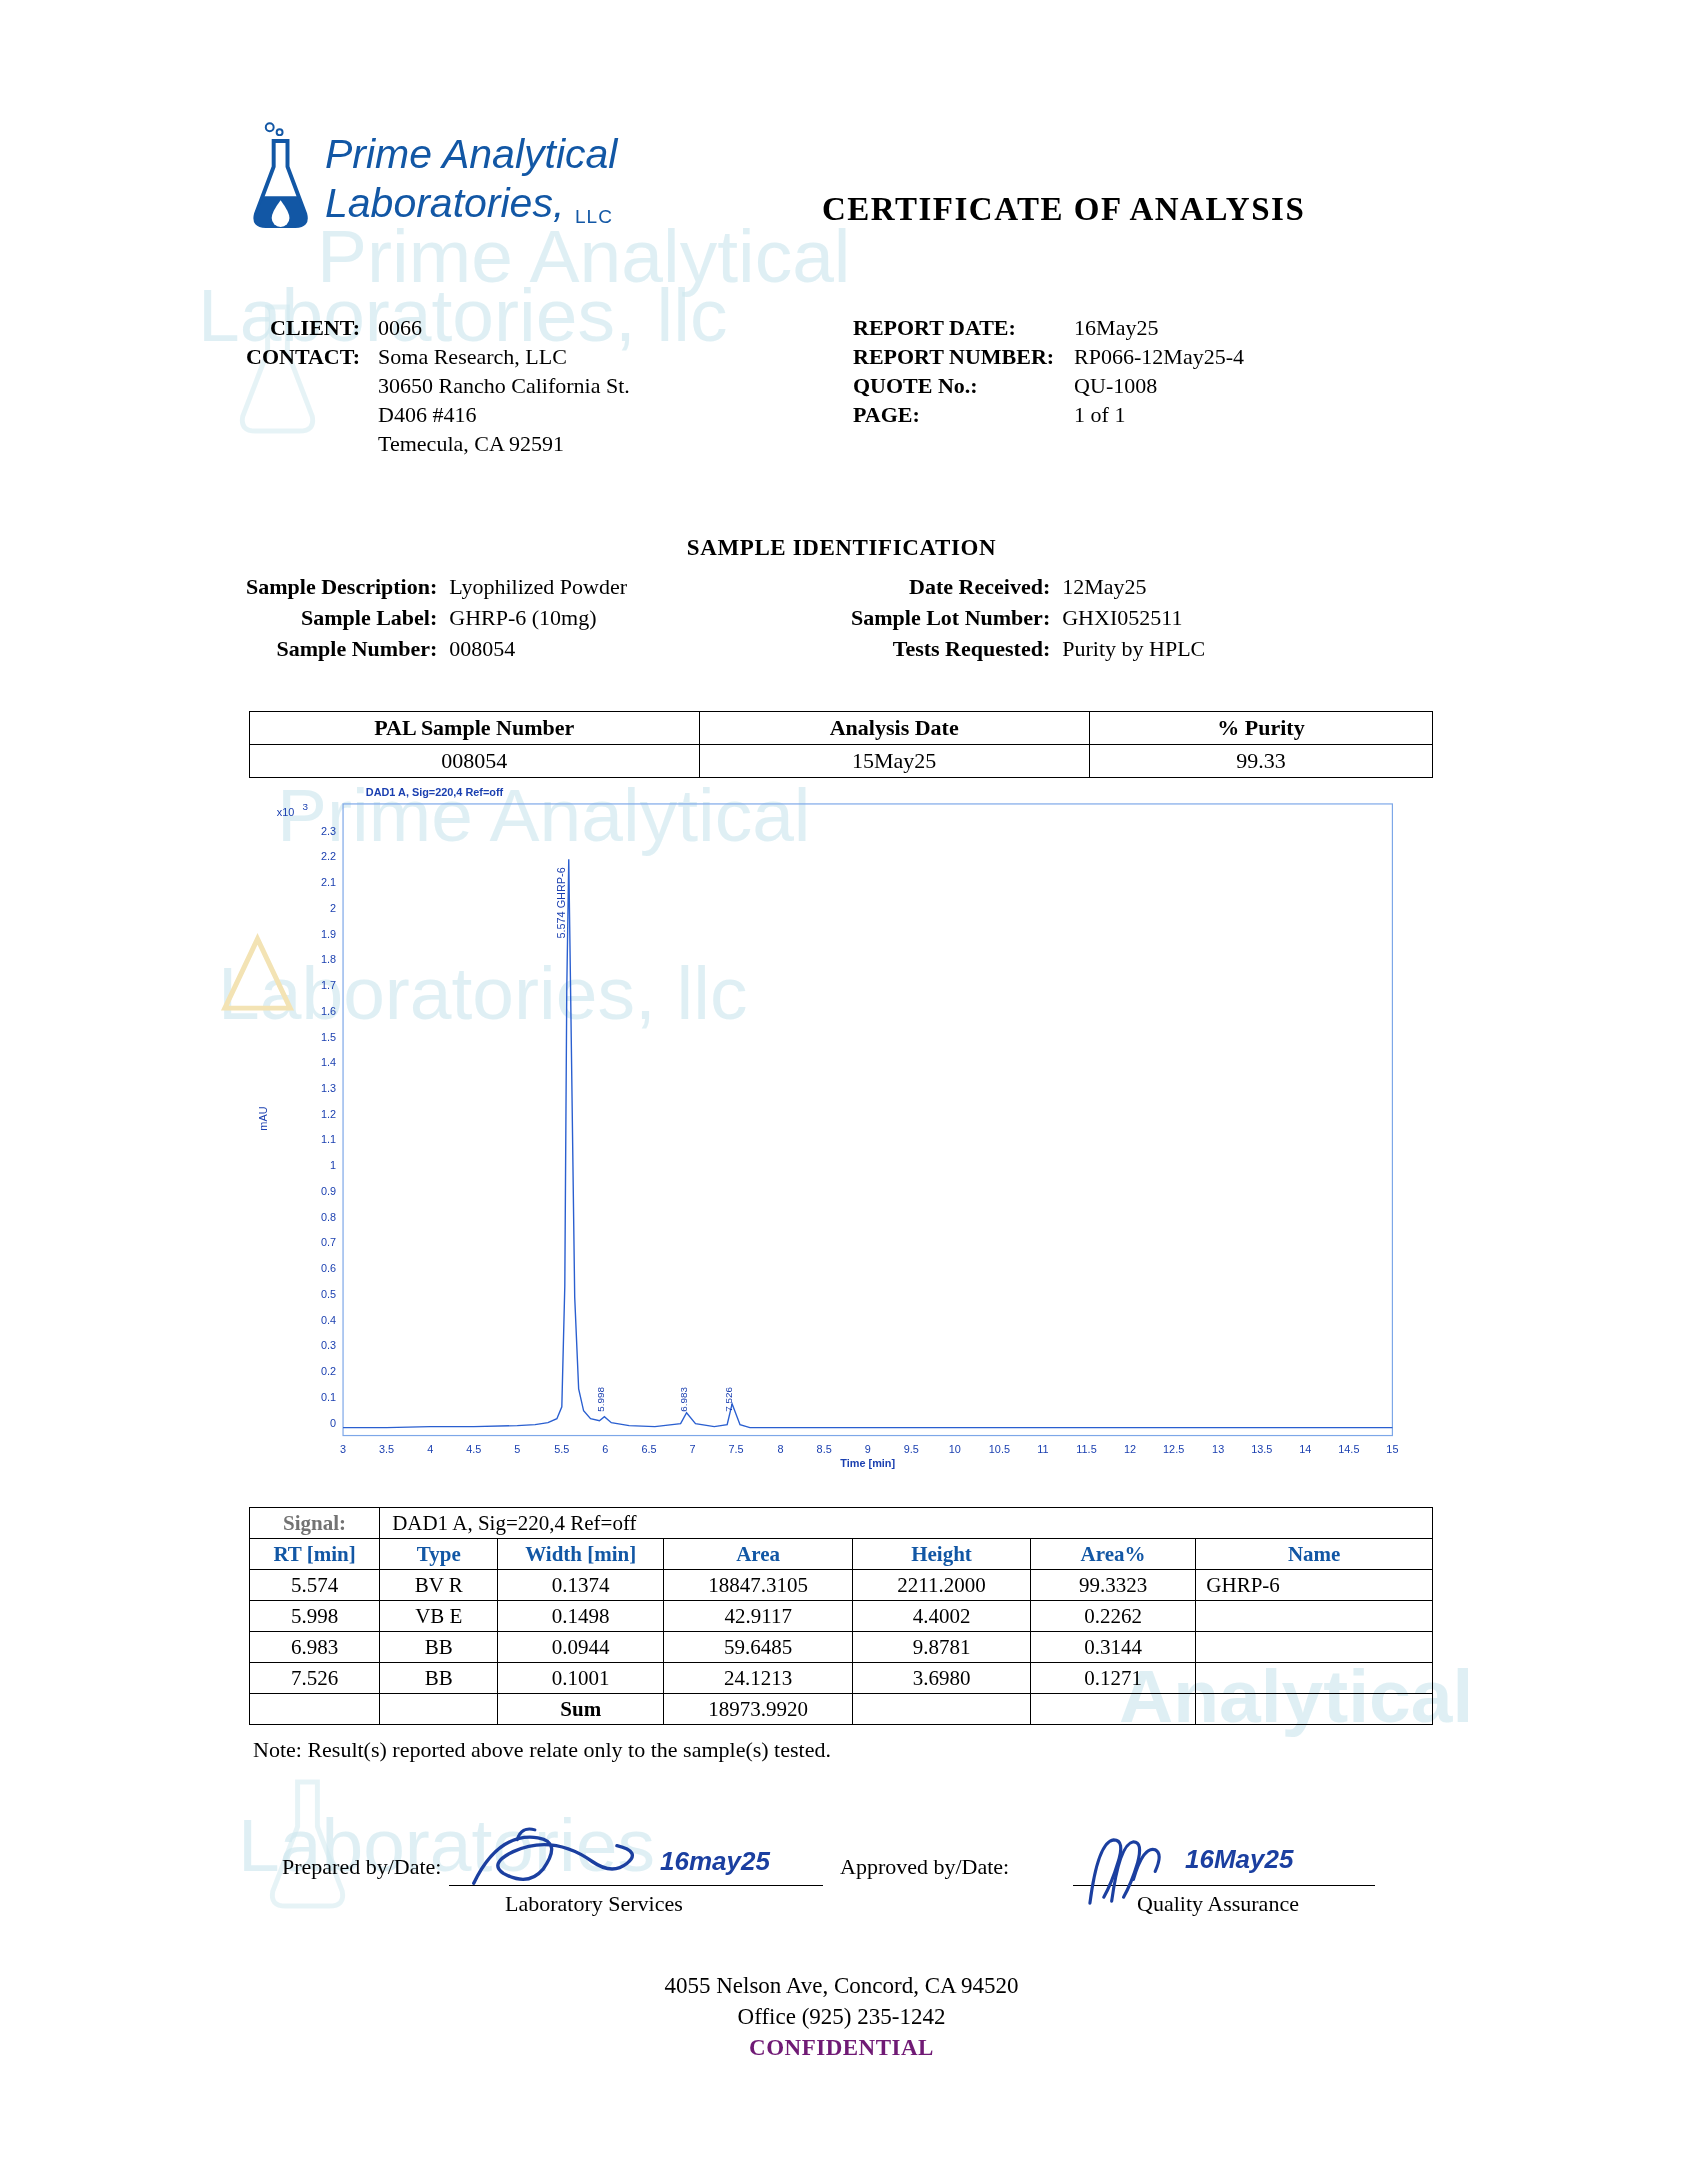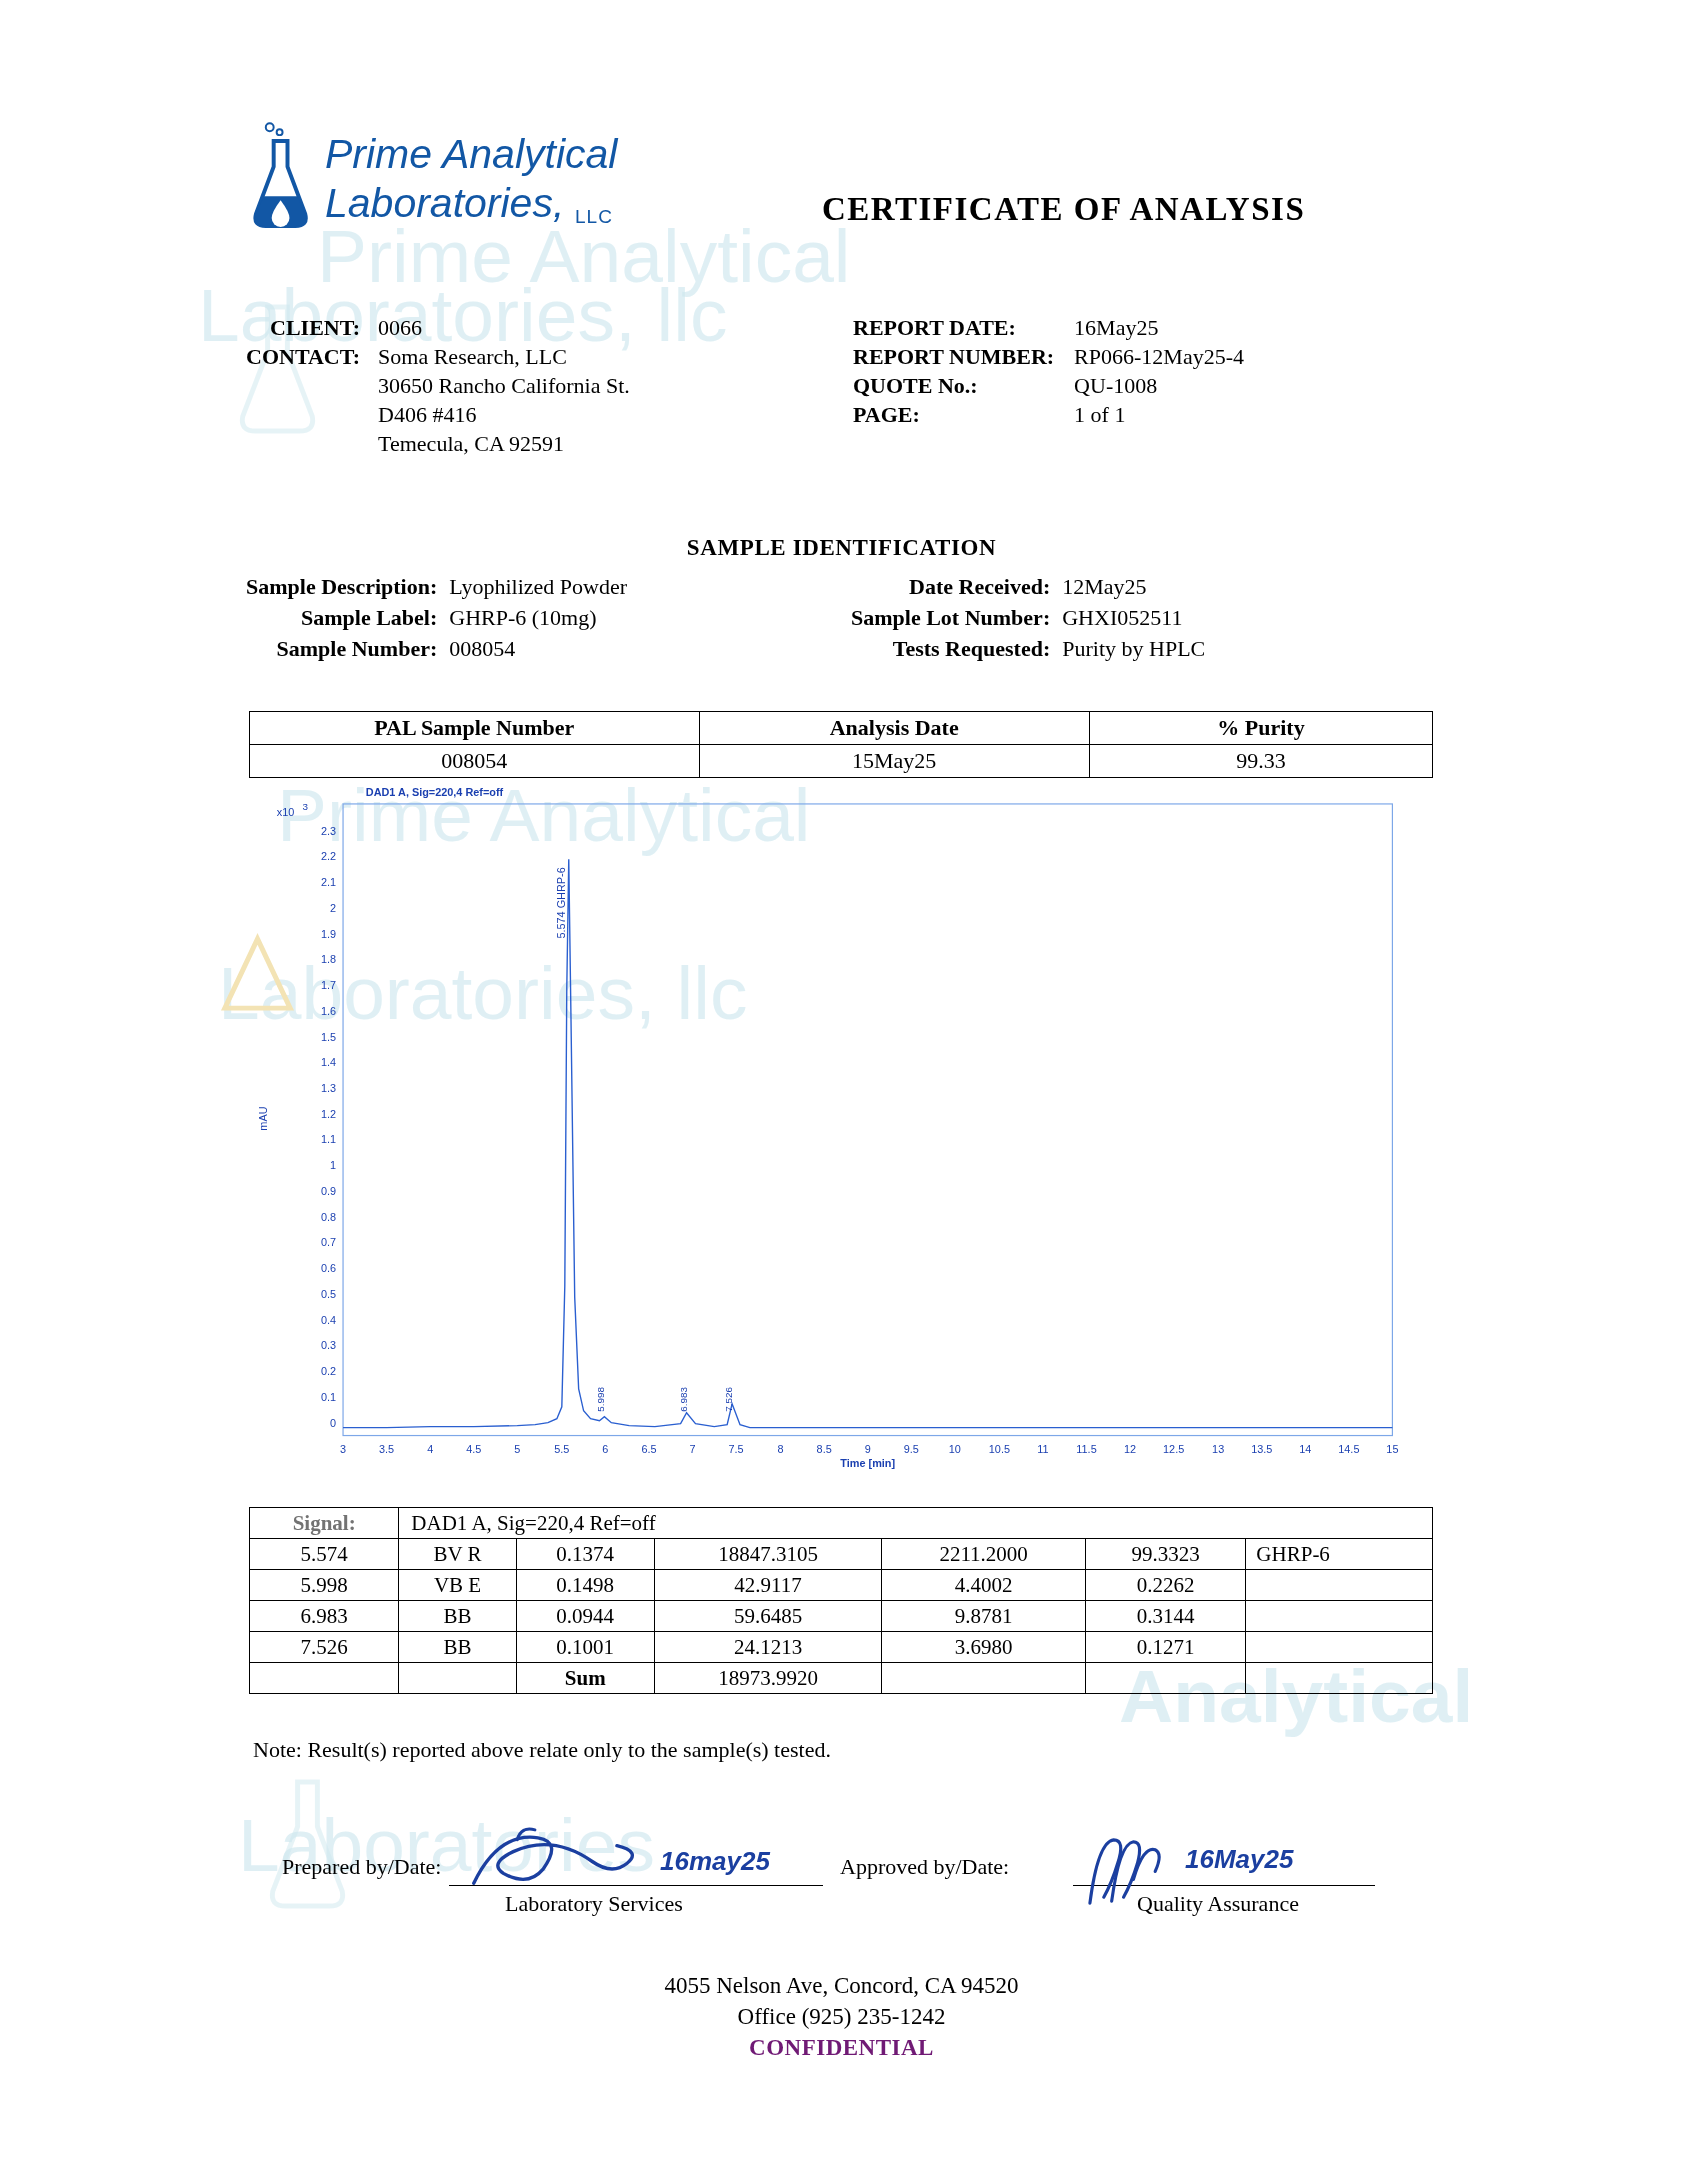--- a/index.html
+++ b/index.html
@@ -470,20 +470,29 @@
     </svg>
   </div>
 
   <table class="peak-table">
     <tbody>
         <tr>
       <td class="signal-lab">Signal:</td>
       <td class="signal-val" colspan="6">DAD1 A, Sig=220,4 Ref=off</td>
     </tr>
     <tr>
+      <td class="hdr" style="width:11%">RT [min]</td>
+      <td class="hdr" style="width:10%">Type</td>
+      <td class="hdr" style="width:14%">Width [min]</td>
+      <td class="hdr" style="width:16%">Area</td>
+      <td class="hdr" style="width:15%">Height</td>
+      <td class="hdr" style="width:14%">Area%</td>
+      <td class="hdr" style="width:20%">Name</td>
+    </tr>
+    <tr>
       <td>5.574</td>
       <td>BV R</td>
       <td>0.1374</td>
       <td>18847.3105</td>
       <td>2211.2000</td>
       <td>99.3323</td>
       <td style="text-align:left;padding-left:10px">GHRP-6</td>
     </tr>
     <tr>
       <td>5.998</td>

